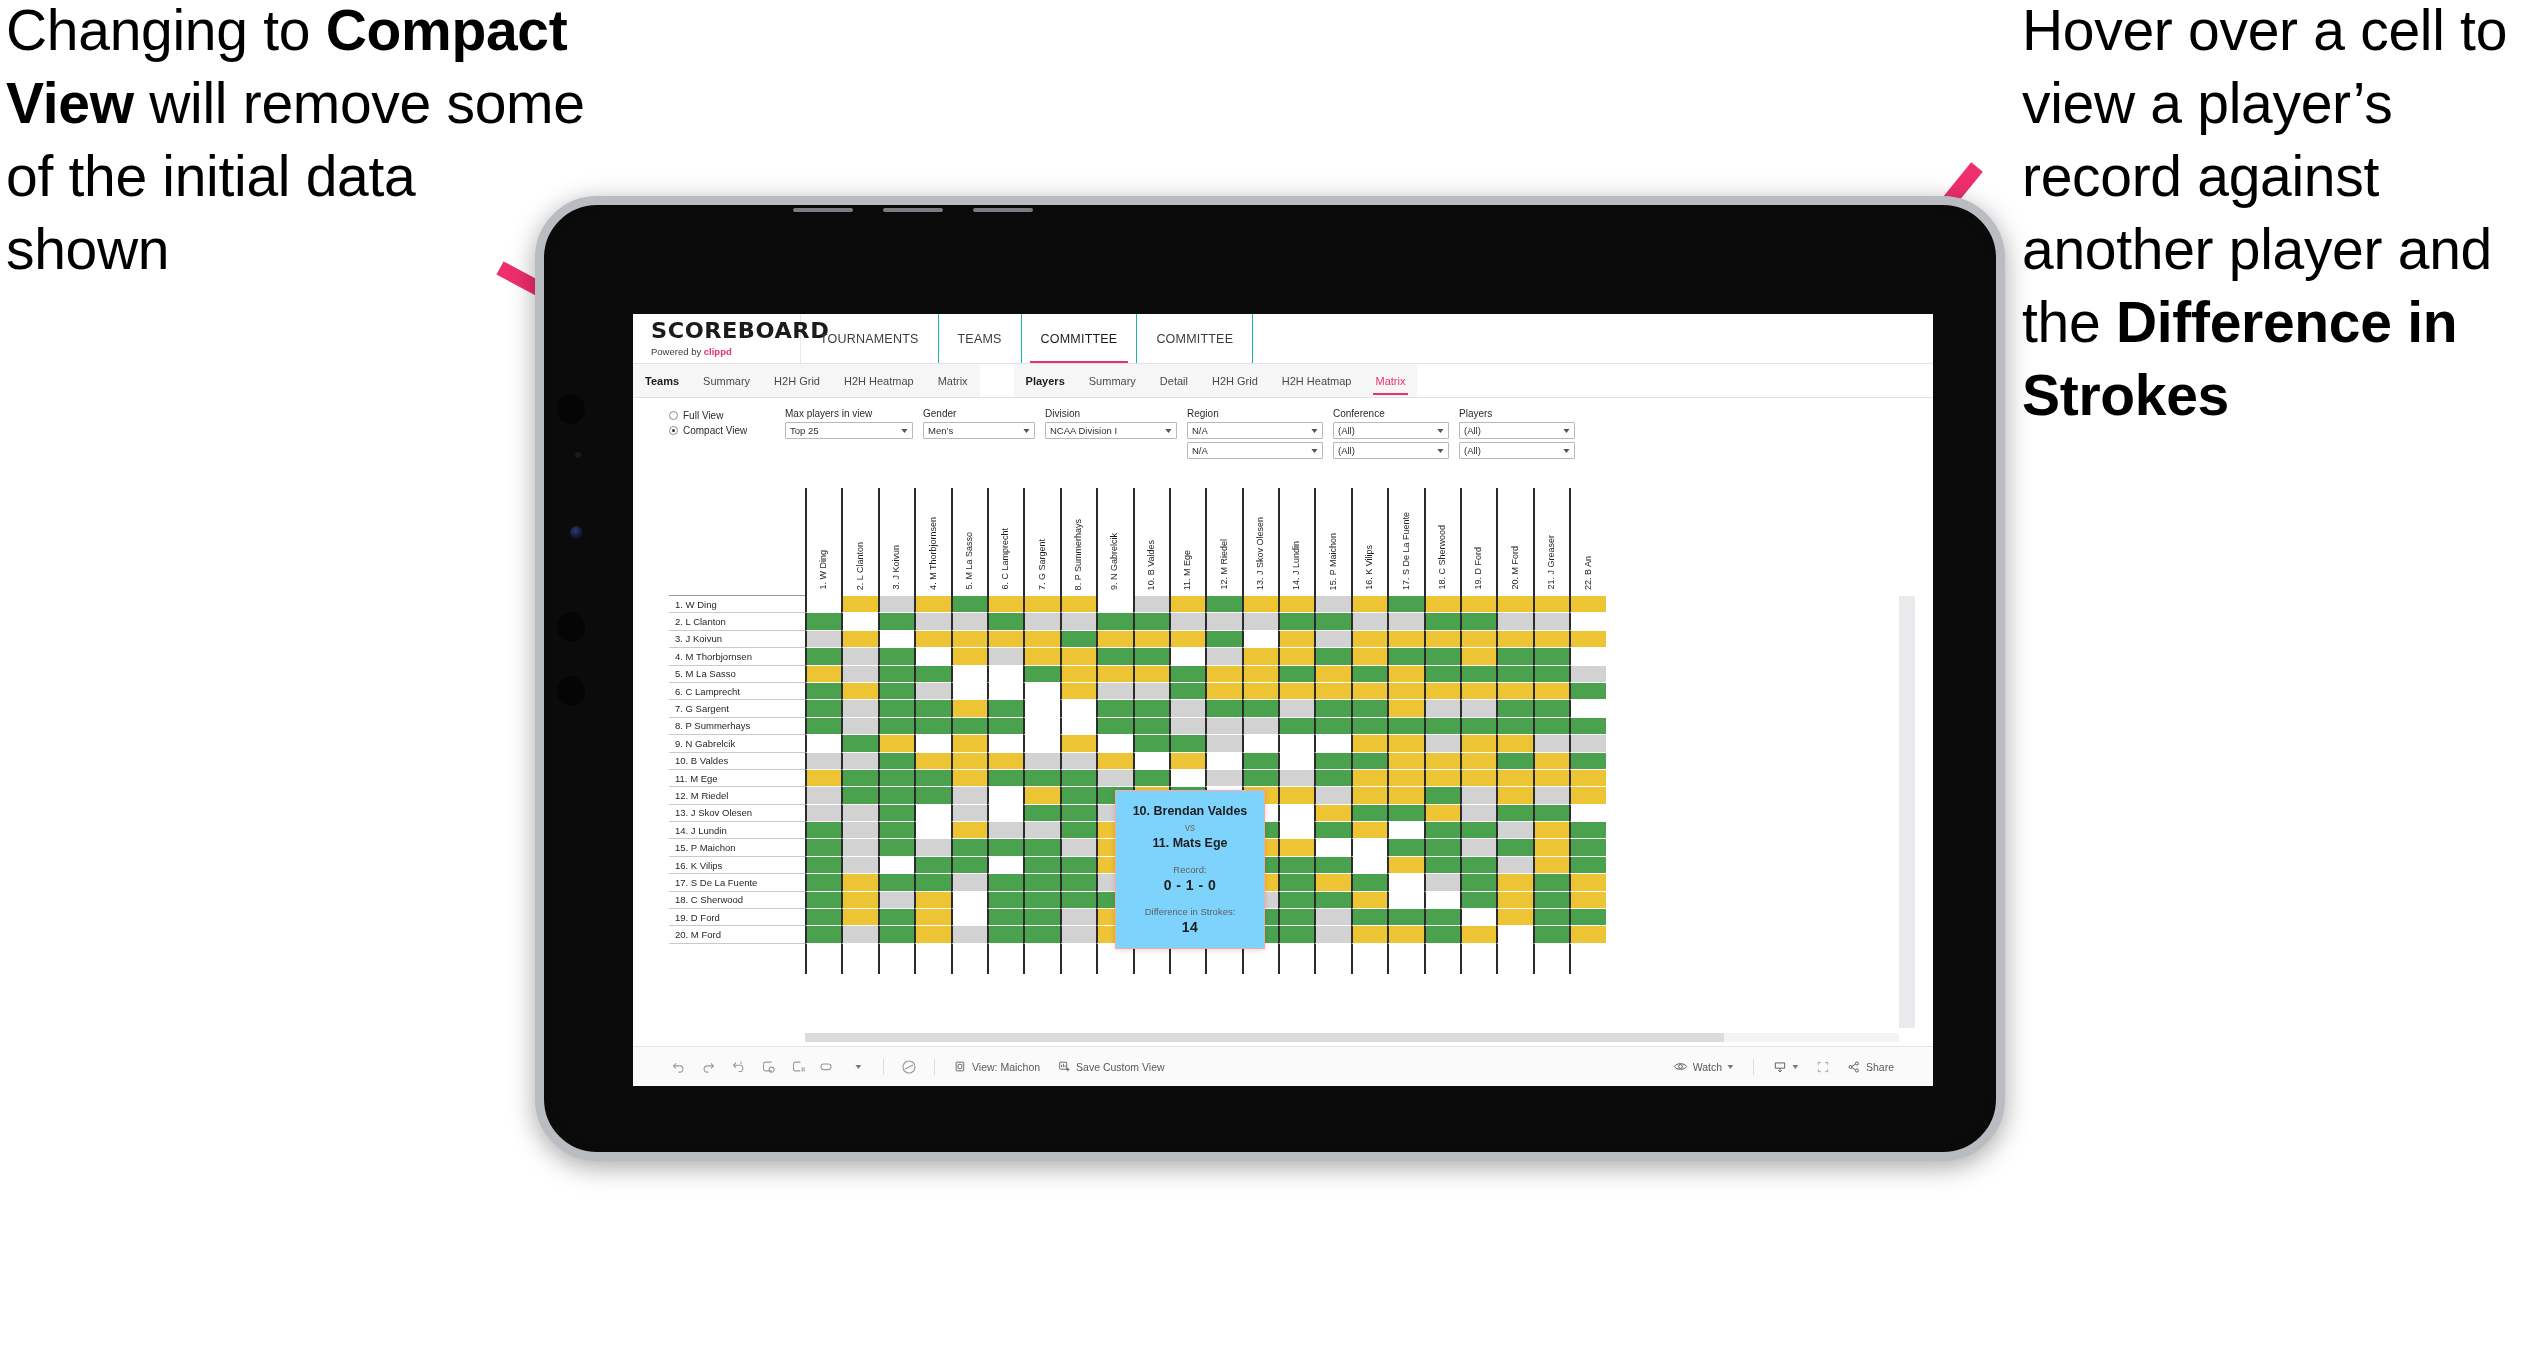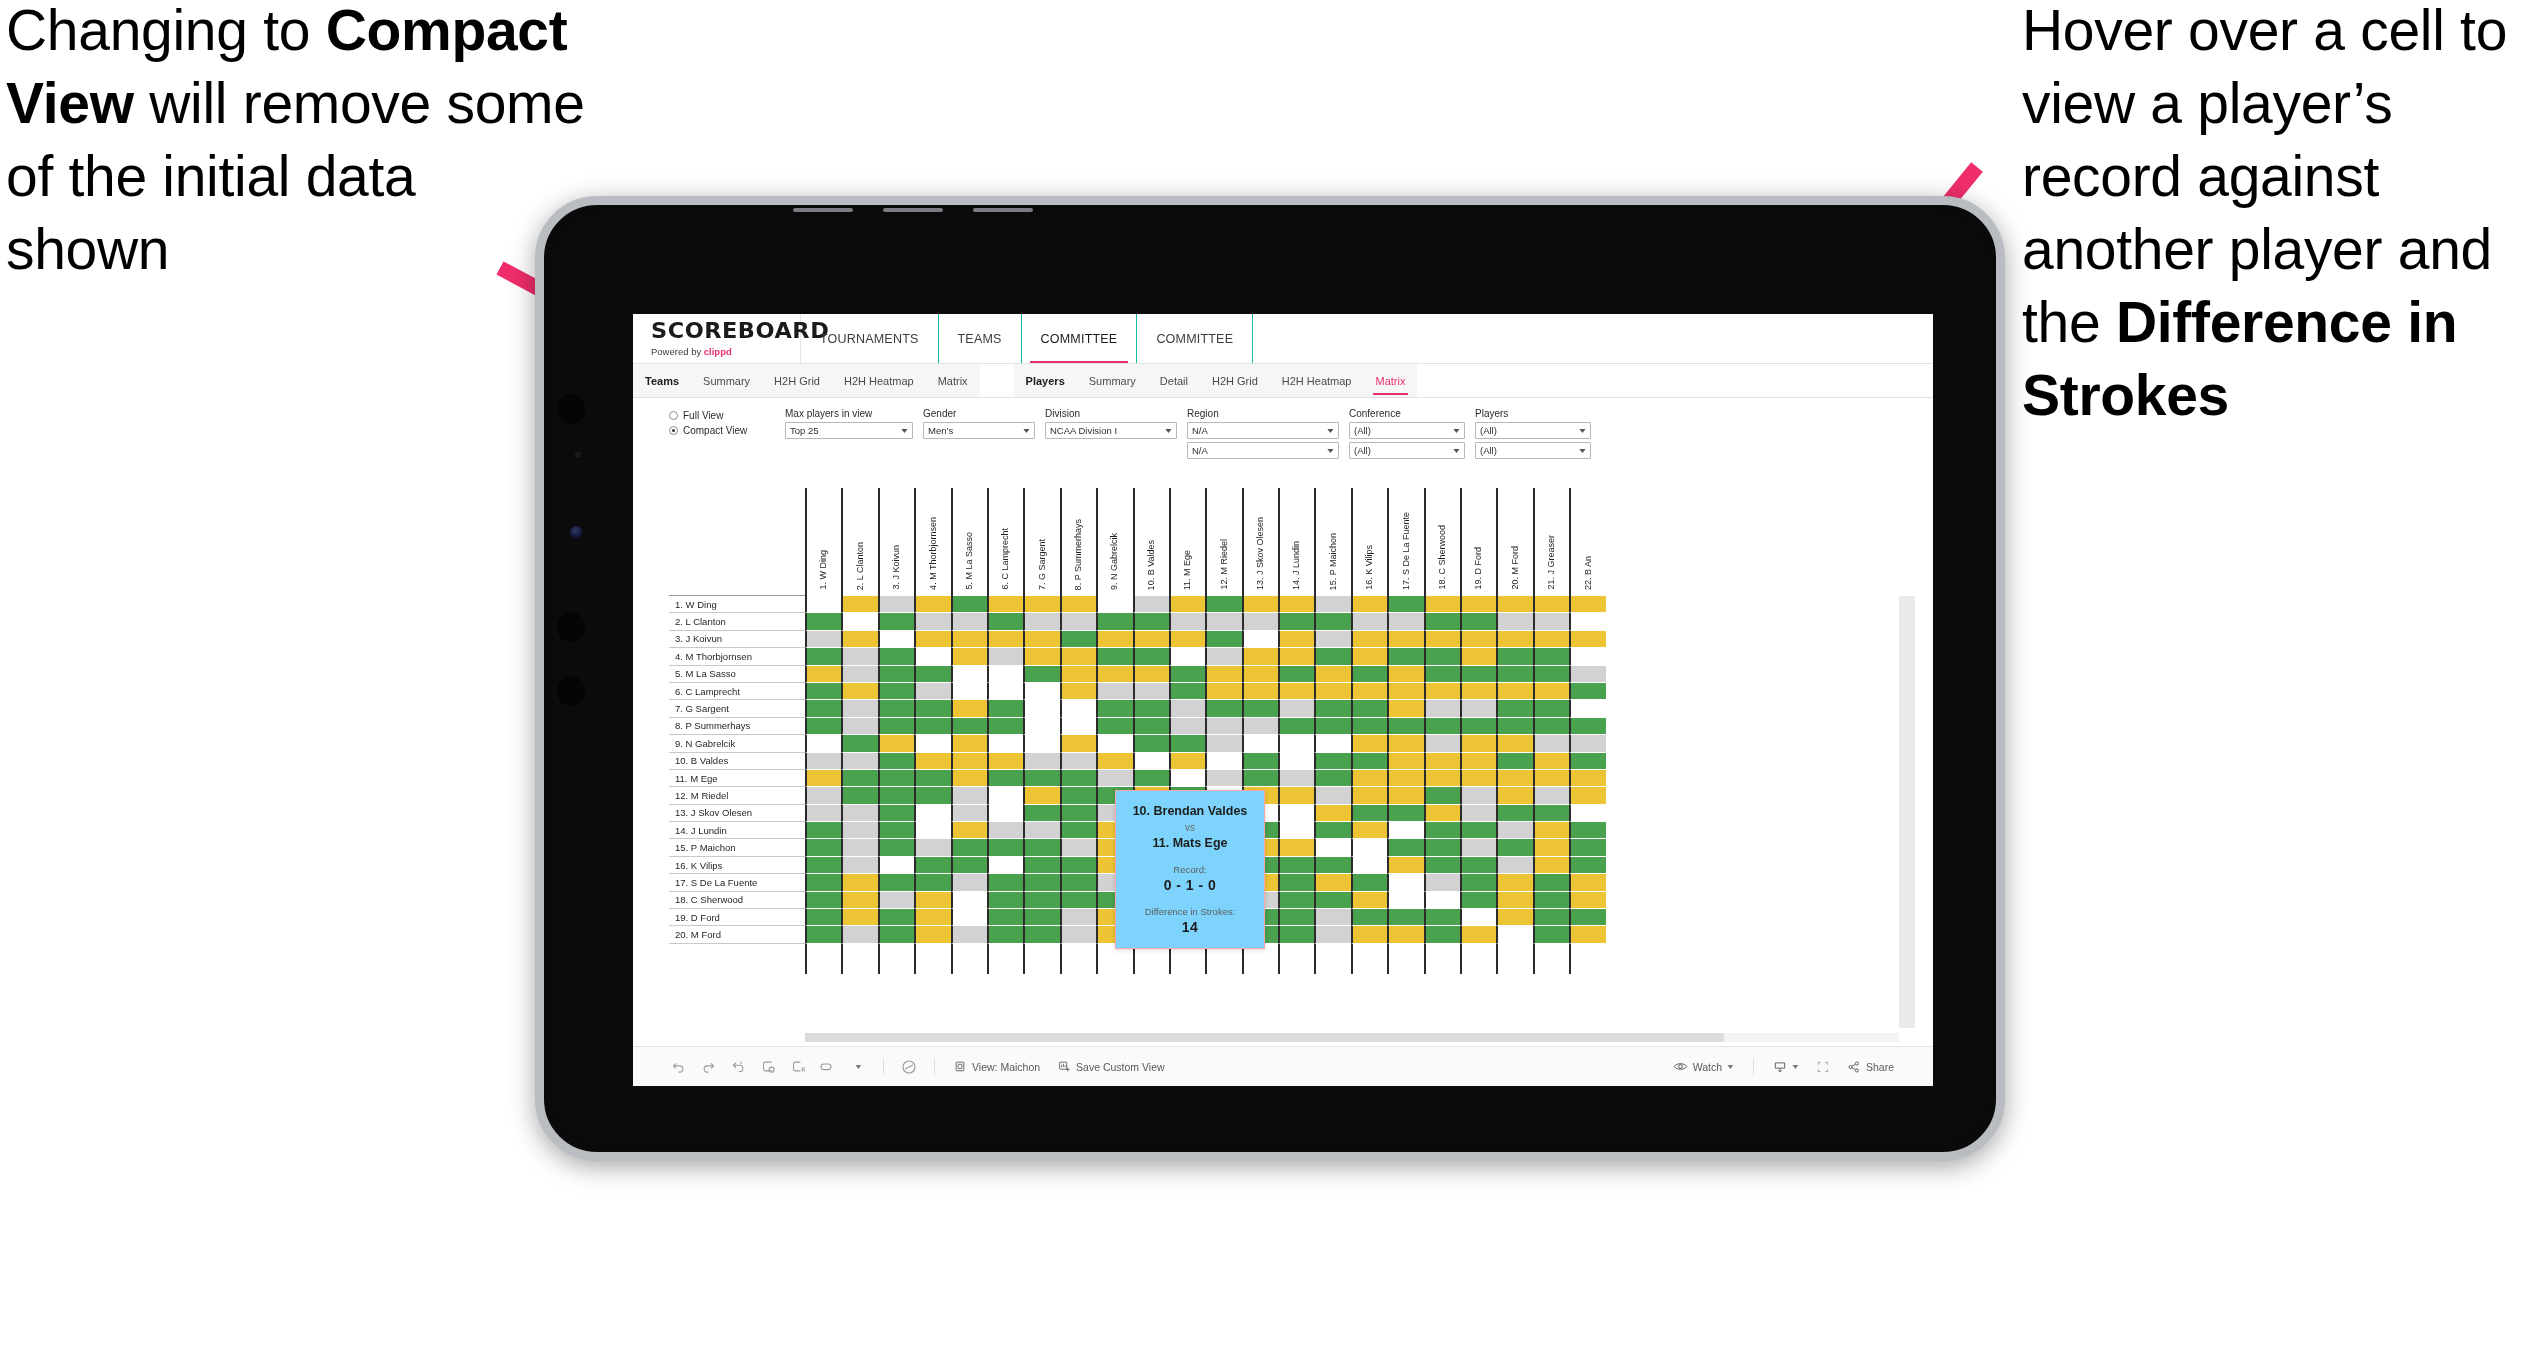--- a/index.html
+++ b/index.html
@@ -94,21 +94,21 @@
   
   .filterbar { display:flex; padding: 10px 36px 6px 36px; gap: 12px; align-items:flex-start; }
   .radio-col { width: 104px; padding-top: 2px; }
   .radio-row { display:flex; align-items:center; gap:5px; margin-bottom: 4px; font-size:10px; color:#2a2a2a; cursor:pointer; }
   .radio { width:9px; height:9px; border:1px solid #8b8b8b; border-radius:50%; background:#fff; position:relative; flex:0 0 auto;}
   .radio.on::after { content:""; position:absolute; left:2px; top:2px; width:3px; height:3px; border-radius:50%; background:#333; }
   .fcol { margin-right: 10px; }
   .fcol.w-max { width: 128px; }
   .fcol.w-gender { width: 112px; }
   .fcol.w-div { width: 132px; }
-  .fcol.w-reg { width: 152px; }
+  .fcol.w-reg { width: 136px; }
   .fcol.w-conf { width: 116px; }
   .fcol.w-play { width: 116px; }
   .flabel { font-size: 10px; color:#2a2a2a; margin-bottom: 3px; }
   .fsel {
     height: 17px; border:1px solid #b8b8b8; background:#fff; border-radius:1px;
     display:flex; align-items:center; padding: 0 4px; font-size: 9.5px; color:#2f2f2f;
     justify-content:space-between; margin-bottom: 3px; cursor:pointer;
   }
   .fsel .cav { font-size:7px; color:#555; transform: scaleX(1.5); }
 

